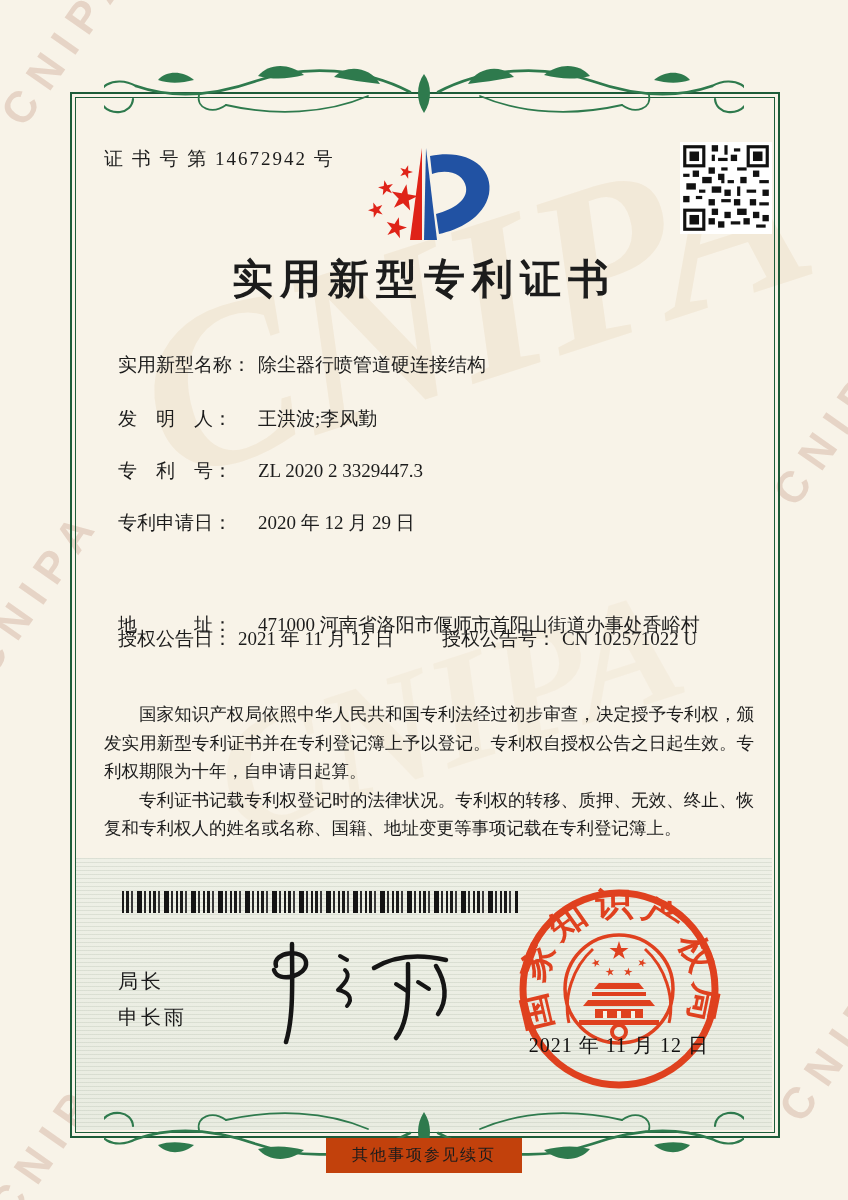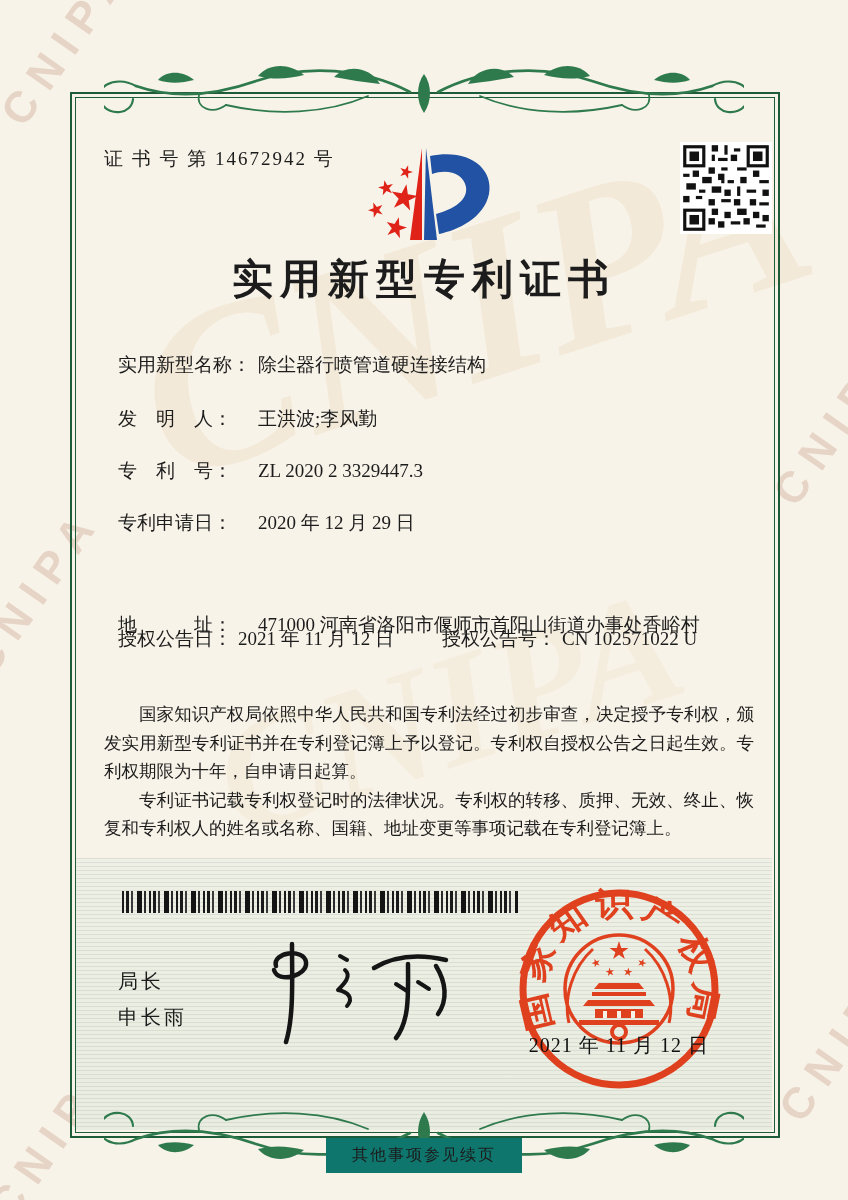--- a/index.html
+++ b/index.html
@@ -41,21 +41,21 @@
        #3a3a3a 9px 11px,transparent 11px 15px,
        #141414 15px 20px,transparent 20px 22px,
        #2a2a2a 22px 24px,transparent 24px 27px);}
   .director-title{left:118px;top:968px;font-size:20px;letter-spacing:3px;text-align:center;}
   .director-name{left:118px;top:1004px;font-size:20px;letter-spacing:3px;}
   .sig{left:248px;top:938px;}
   .seal{left:513px;top:883px;}
   .seal-date{left:514px;top:1032px;width:210px;text-align:center;font-size:20px;
              letter-spacing:1px;color:#111;z-index:4;}
   .page-info{left:0;top:1086px;width:100%;text-align:center;font-size:16px;letter-spacing:2px;}
-  .note-box{left:50%;top:1138px;transform:translateX(-50%);background:#0f766e;
+  .note-box{left:50%;top:1138px;transform:translateX(-50%);background:#c2410c;
             padding:7px 26px;font-size:16px;letter-spacing:2px;white-space:nowrap;}
   .logo{left:352px;top:128px;}
   .qr{left:680px;top:142px;}
 </style>
 </head>
 <body>
 
 <div class="page">
 
   <div class="wm-corner" style="left:-30px;top:16px;">CNIPA</div>

